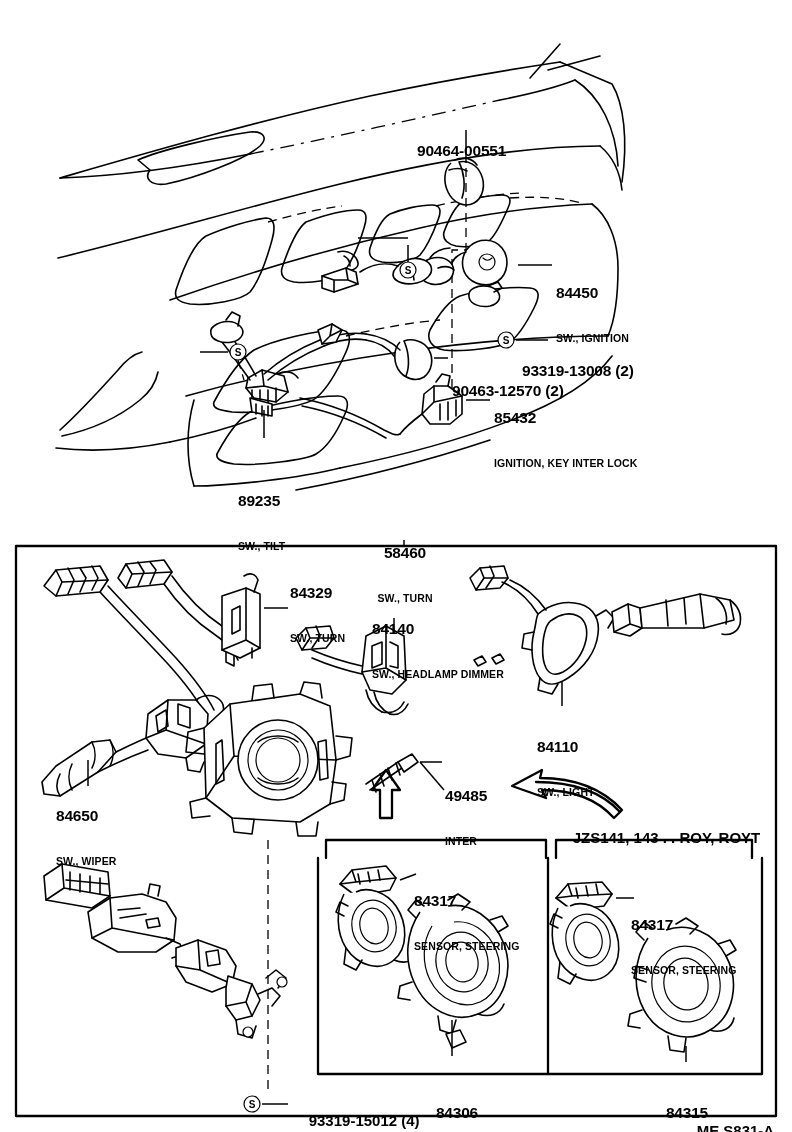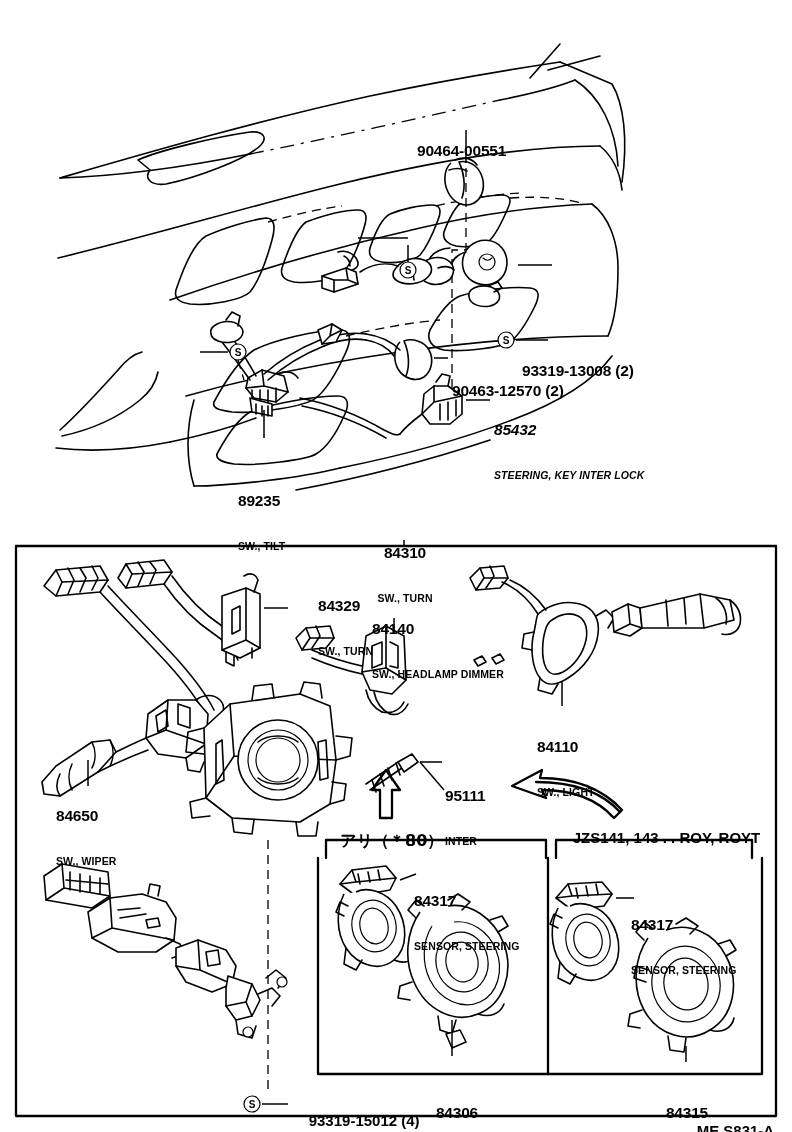--- a/index.html
+++ b/index.html
@@ -443,67 +443,71 @@
       <text x="252" y="1108" text-anchor="middle" font-family="Liberation Sans, sans-serif" font-size="10" font-weight="bold" fill="#000">S</text>
       <line class="ld" x1="262" y1="1104" x2="288" y2="1104"></line>
     </g>
   </svg>
 
   <div class="lbl one" style="left:417px; top:110px;">
     <span class="num">90464-00551</span>
   </div>
 
 
+  <div class="lbl" style="left:556px; top:252px;">
+    <span class="num">84450</span>
+    <span class="desc">SW., IGNITION</span>
+  </div>
 
   <div class="lbl one" style="left:522px; top:330px;">
     <span class="num">93319-13008 (2)</span>
   </div>
 
   <div class="lbl one" style="left:452px; top:350px;">
     <span class="num">90463-12570 (2)</span>
   </div>
 
-  <div class="lbl" style="left:494px; top:389px;font-style:italic;">
+  <div class="lbl" style="left:494px; top:377px;">
     <span class="num">85432</span>
-    <span class="desc">STEERING, KEY INTER LOCK</span>
+    <span class="desc">IGNITION, KEY INTER LOCK</span>
   </div>
 
 
   <div class="lbl" style="left:238px; top:460px;">
     <span class="num">89235</span>
     <span class="desc">SW., TILT</span>
   </div>
 
   <div class="lbl center" style="left:366px; top:512px; width:78px;">
-    <span class="num">84310</span>
+    <span class="num">58460</span>
     <span class="desc">SW., TURN</span>
   </div>
 
-  <div class="lbl" style="left:290px; top:565px;margin-left:28px;">
+  <div class="lbl" style="left:290px; top:552px;">
     <span class="num">84329</span>
     <span class="desc">SW., TURN</span>
   </div>
 
   <div class="lbl" style="left:372px; top:588px;">
     <span class="num">84140</span>
     <span class="desc">SW., HEADLAMP DIMMER</span>
   </div>
 
   <div class="lbl" style="left:537px; top:706px;">
     <span class="num">84110</span>
     <span class="desc">SW., LIGHT</span>
   </div>
 
   <div class="lbl" style="left:56px; top:775px;">
     <span class="num">84650</span>
     <span class="desc">SW., WIPER</span>
   </div>
 
   <div class="lbl" style="left:445px; top:755px;">
-    <span class="num">95111</span>
+    <span class="num">49485</span>
     <span class="desc">INTER</span>
   </div>
 
   <div class="lbl" style="left:414px; top:860px;">
     <span class="num">84317</span>
     <span class="desc">SENSOR, STEERING</span>
   </div>
 
   <div class="lbl" style="left:631px; top:884px;">
     <span class="num">84317</span>
@@ -517,23 +521,20 @@
 
   <div class="lbl center" style="left:640px; top:1072px; width:94px;">
     <span class="num">84315</span>
     
   </div>
 
   <div class="grp" style="left:292px; top:1095px;">
     <span>93319-15012 (4)</span>
   </div>
 
-  <div class="jp" style="left:318px; top:812px;">
-    <span>アリ（＊80）</span>
-  </div>
 
   <div class="grp" style="left:556px; top:812px;">
     <span>JZS141, 143 . . ROY, ROYT</span>
   </div>
 
   <div class="footer" style="left:680px; top:1105px;">
     <span>ME S831-A</span>
   </div>
 
 </div>

